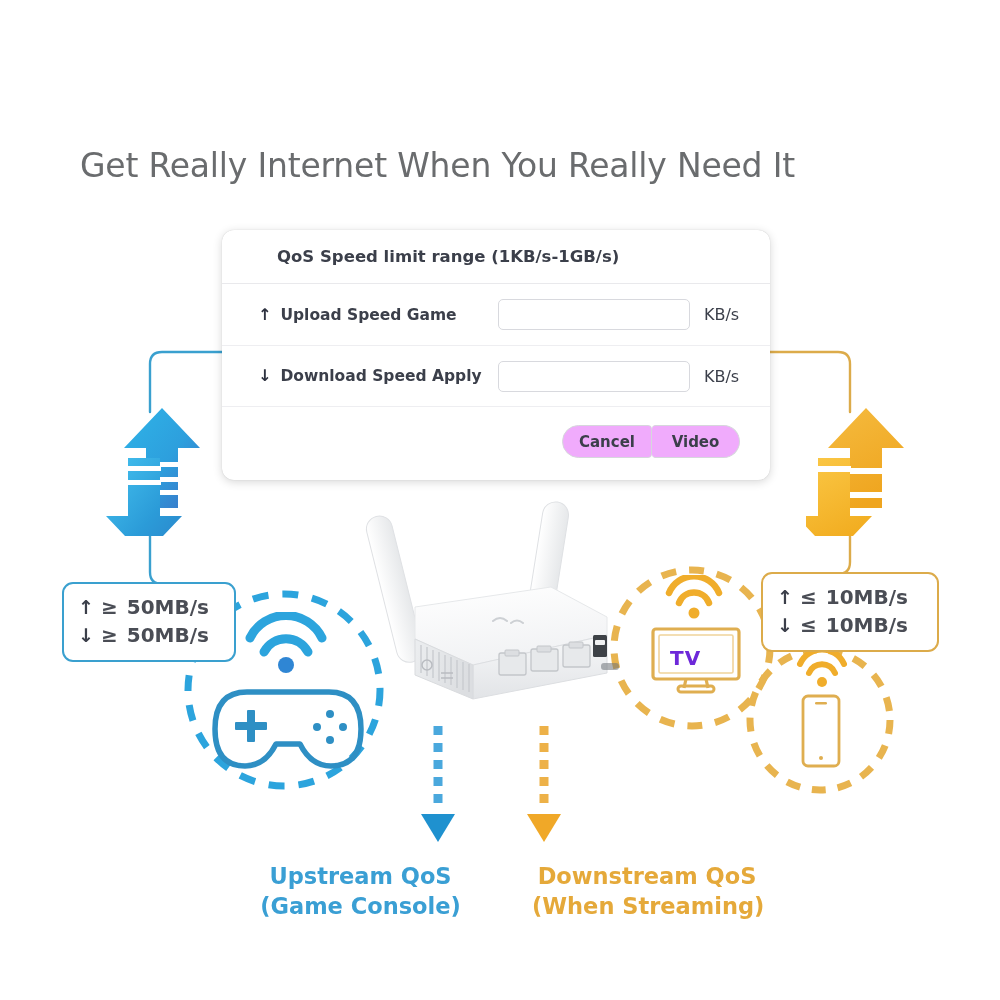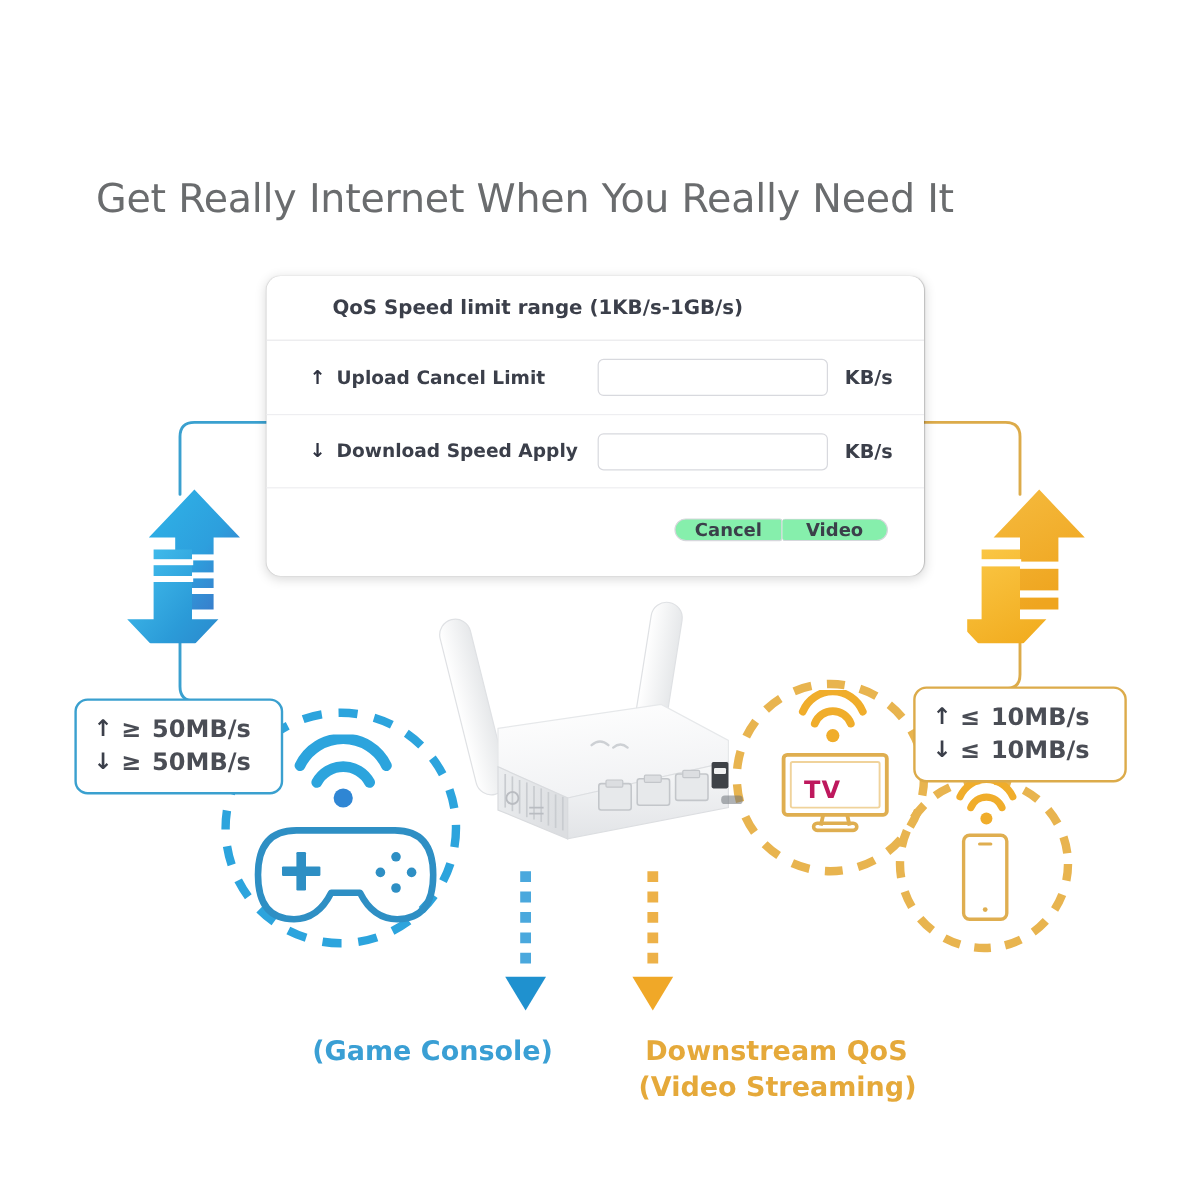--- a/index.html
+++ b/index.html
@@ -51,29 +51,29 @@
     display:flex;align-items:center;gap:9px;width:240px;flex:none;
   }
   .arrow-glyph{font-size:16px;font-weight:bold;color:#2e3240;line-height:1;}
   .field-input{
     width:192px;height:31px;border:1px solid #d8d9de;border-radius:5px;
     background:#fff;box-sizing:border-box;outline:none;
     font-family:"DejaVu Sans",sans-serif;font-size:13px;color:#3b3f4a;
     padding:0 8px;
   }
   .field-unit{
-    font-size:16px;font-weight:bold;color:#3b3f4a;margin-left:14px;text-align:center;
+    font-size:16px;font-weight:normal;color:#3b3f4a;margin-left:14px;text-align:center;
   }
   .panel-footer{
     height:70px;display:flex;align-items:center;justify-content:flex-end;
     padding-right:30px;box-sizing:border-box;border-top:1px solid #eeeef1;
   }
   .pill-btn{
-    height:19px;min-width:88px;padding:0 16px;
-    border:1px solid #d6d7dc;background:#86efac;
+    height:33px;min-width:88px;padding:0 16px;
+    border:1px solid #d6d7dc;background:#f0abfc;
     font-family:"DejaVu Sans",sans-serif;font-size:15px;font-weight:bold;
     color:#3b3f4a;cursor:pointer;box-sizing:border-box;
     display:flex;align-items:center;justify-content:center;
   }
   .pill-left{border-radius:17px 4px 4px 17px;}
   .pill-right{border-radius:4px 17px 17px 4px;border-left:none;}
 
   
   .badge{
     position:absolute;background:#fff;border-radius:11px;
@@ -94,21 +94,21 @@
     position:absolute;text-align:center;font-size:22.5px;font-weight:bold;
     line-height:1.32;white-space:nowrap;
   }
   .caption-blue{left:258px;top:862px;width:205px;color:#3a9fd4;}
   .caption-orange{left:532px;top:862px;width:230px;color:#e5a93a;}
 
   
   .iconwrap{position:absolute;}
 
   .tv-text{
-    position:absolute;font-size:20px;font-weight:bold;color:#be185d;
+    position:absolute;font-size:20px;font-weight:bold;color:#6d28d9;
     left:670px;top:646px;letter-spacing:1px;
   }
 </style>
 </head>
 <body>
 
 <div id="stage">
 
   <div class="subtitle">Get Really Internet When You Really Need It</div>
 
@@ -180,21 +180,21 @@
   </svg>
 
   <div class="panel">
     <div class="panel-header">
       <span class="panel-header-text">QoS Speed limit range (1KB/s-1GB/s)</span>
     </div>
 
     <div class="field-row">
       <span class="field-label">
         <span class="arrow-glyph">↑</span>
-        <span>Upload Cancel Limit</span>
+        <span>Upload Speed Game</span>
       </span>
       <input class="field-input" type="text" value="" style="">
       <span class="field-unit">KB/s</span>
     </div>
 
     <div class="field-row divided">
       <span class="field-label">
         <span class="arrow-glyph">↓</span>
         <span>Download Speed Apply</span>
       </span>
@@ -359,20 +359,21 @@
   <svg class="iconwrap" style="left:418px;top:722px;width:40px;height:126px;" viewBox="0 0 40 126">
     <path d="M 20 4 L 20 88" stroke="#4aa8dd" stroke-width="9" stroke-dasharray="9 8" stroke-linecap="butt"></path>
     <polygon points="3,92 37,92 20,120" fill="#1f91cf"></polygon>
   </svg>
   <svg class="iconwrap" style="left:524px;top:722px;width:40px;height:126px;" viewBox="0 0 40 126">
     <path d="M 20 4 L 20 88" stroke="#edb148" stroke-width="9" stroke-dasharray="9 8" stroke-linecap="butt"></path>
     <polygon points="3,92 37,92 20,120" fill="#f0a828"></polygon>
   </svg>
 
   <div class="caption caption-blue">
+    <div>Upstream QoS</div>
     <div>(Game Console)</div>
   </div>
   <div class="caption caption-orange">
     <div>Downstream QoS</div>
-    <div>(Video Streaming)</div>
+    <div>(When Streaming)</div>
   </div>
 
 </div>
 
 </body></html>

